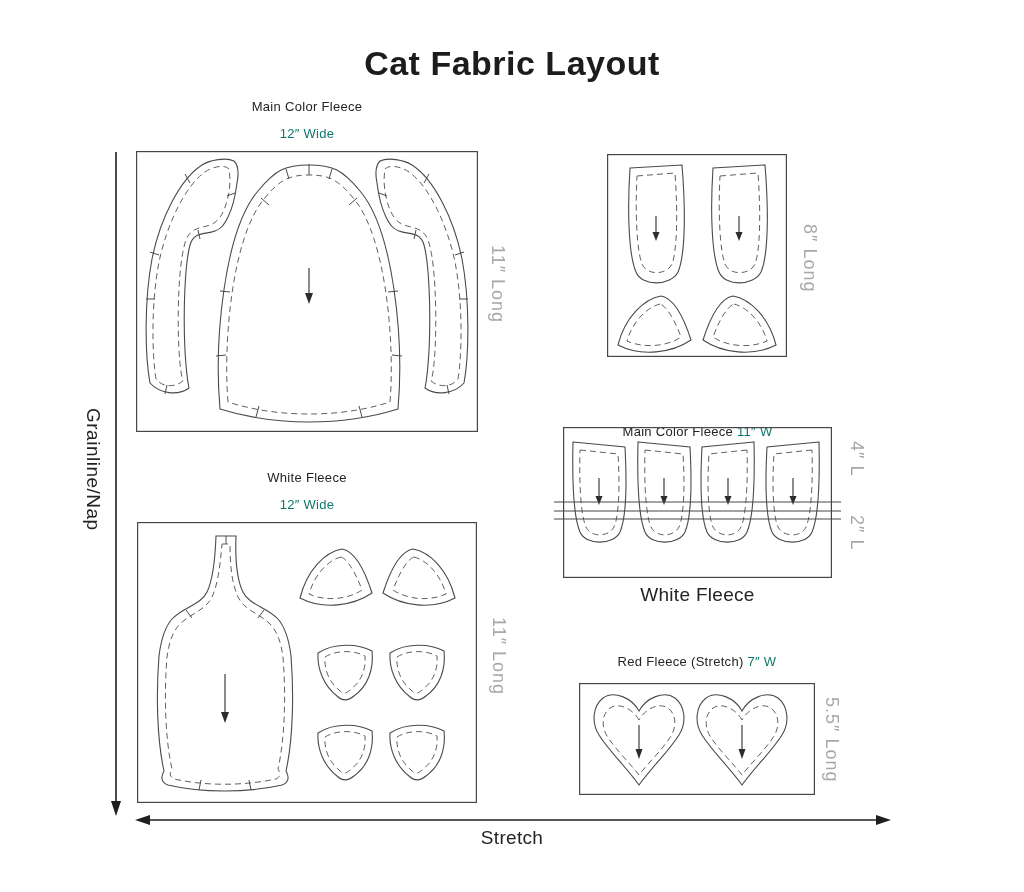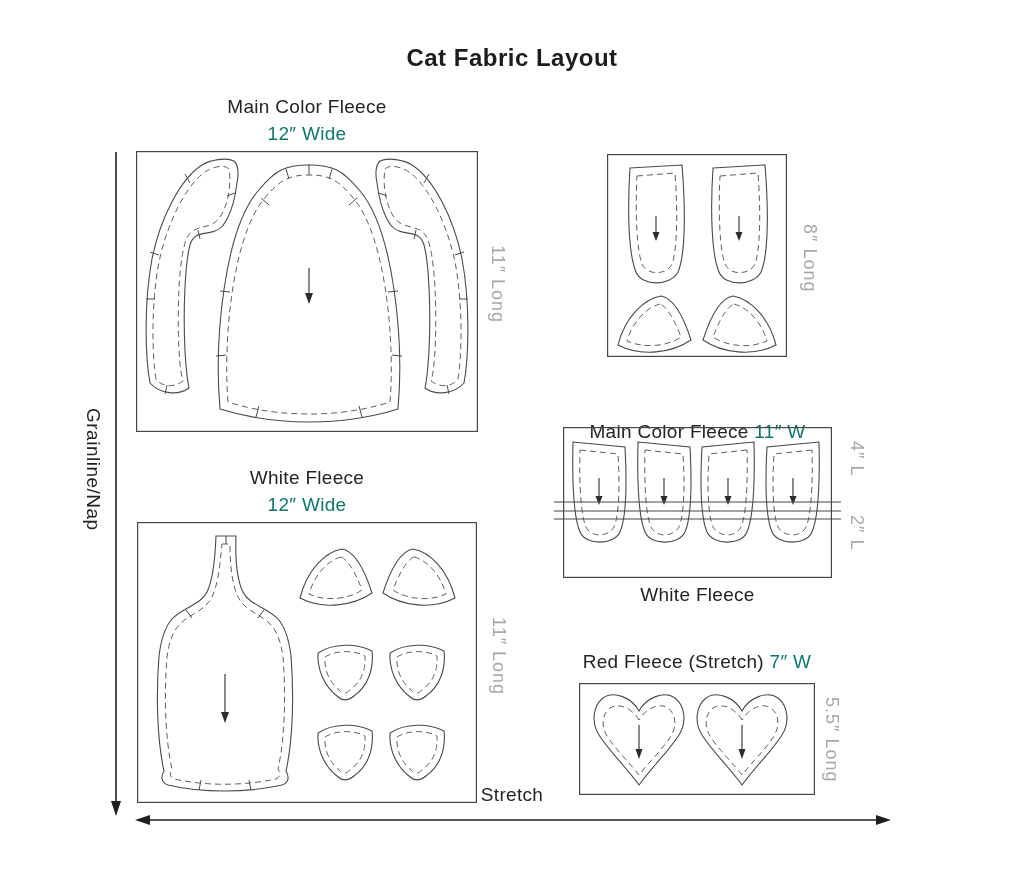--- a/index.html
+++ b/index.html
@@ -3,23 +3,23 @@
 <meta charset="utf-8">
 <style>
   html,body{margin:0;padding:0;background:#ffffff;}
   .canvas{
     position:relative;width:1024px;height:892px;background:#ffffff;overflow:hidden;
     font-family:"Liberation Sans", sans-serif;color:#212121;
   }
   .abs{position:absolute;}
   .title{
     width:1024px;text-align:center;top:44px;left:0;
-    font-size:24px;font-weight:600;letter-spacing:.5px;color:#1c1c1c;
-  }
-  .hdr{font-size:19px;letter-spacing:.3px;color:#242424;text-align:center;line-height:27px;}
+    font-size:34px;font-weight:600;letter-spacing:.5px;color:#1c1c1c;
+  }
+  .hdr{font-size:13px;letter-spacing:.3px;color:#242424;text-align:center;line-height:27px;}
   .muted{color:#0f766e;}
   .vlabel{
     writing-mode:vertical-rl;color:#a8a8a8;font-size:18px;letter-spacing:1px;white-space:nowrap;
   }
   .vdark{
     writing-mode:vertical-rl;color:#212121;font-size:19px;letter-spacing:.5px;white-space:nowrap;
   }
   .caption{font-size:19px;letter-spacing:.3px;color:#242424;text-align:center;}
   svg{display:block;overflow:visible;}
   .pbox{fill:none;stroke:#474747;stroke-width:1.2;}
@@ -229,15 +229,15 @@
       <polygon class="ahead" points="111,801 121,801 116,816"></polygon>
     </g>
     <g>
       <line class="axis" x1="148" y1="820" x2="878" y2="820"></line>
       <polygon class="ahead" points="150,815 150,825 135,820"></polygon>
       <polygon class="ahead" points="876,815 876,825 891,820"></polygon>
     </g>
   </svg>
 
   <div class="abs vdark" style="left:82px;top:408px;">Grainline/Nap</div>
-  <div class="abs caption" style="left:0;top:784px;width:1024px;">Stretch</div>
+  <div class="abs caption" style="left:0;top:827px;width:1024px;">Stretch</div>
 
 </div>
 
 </body></html>

